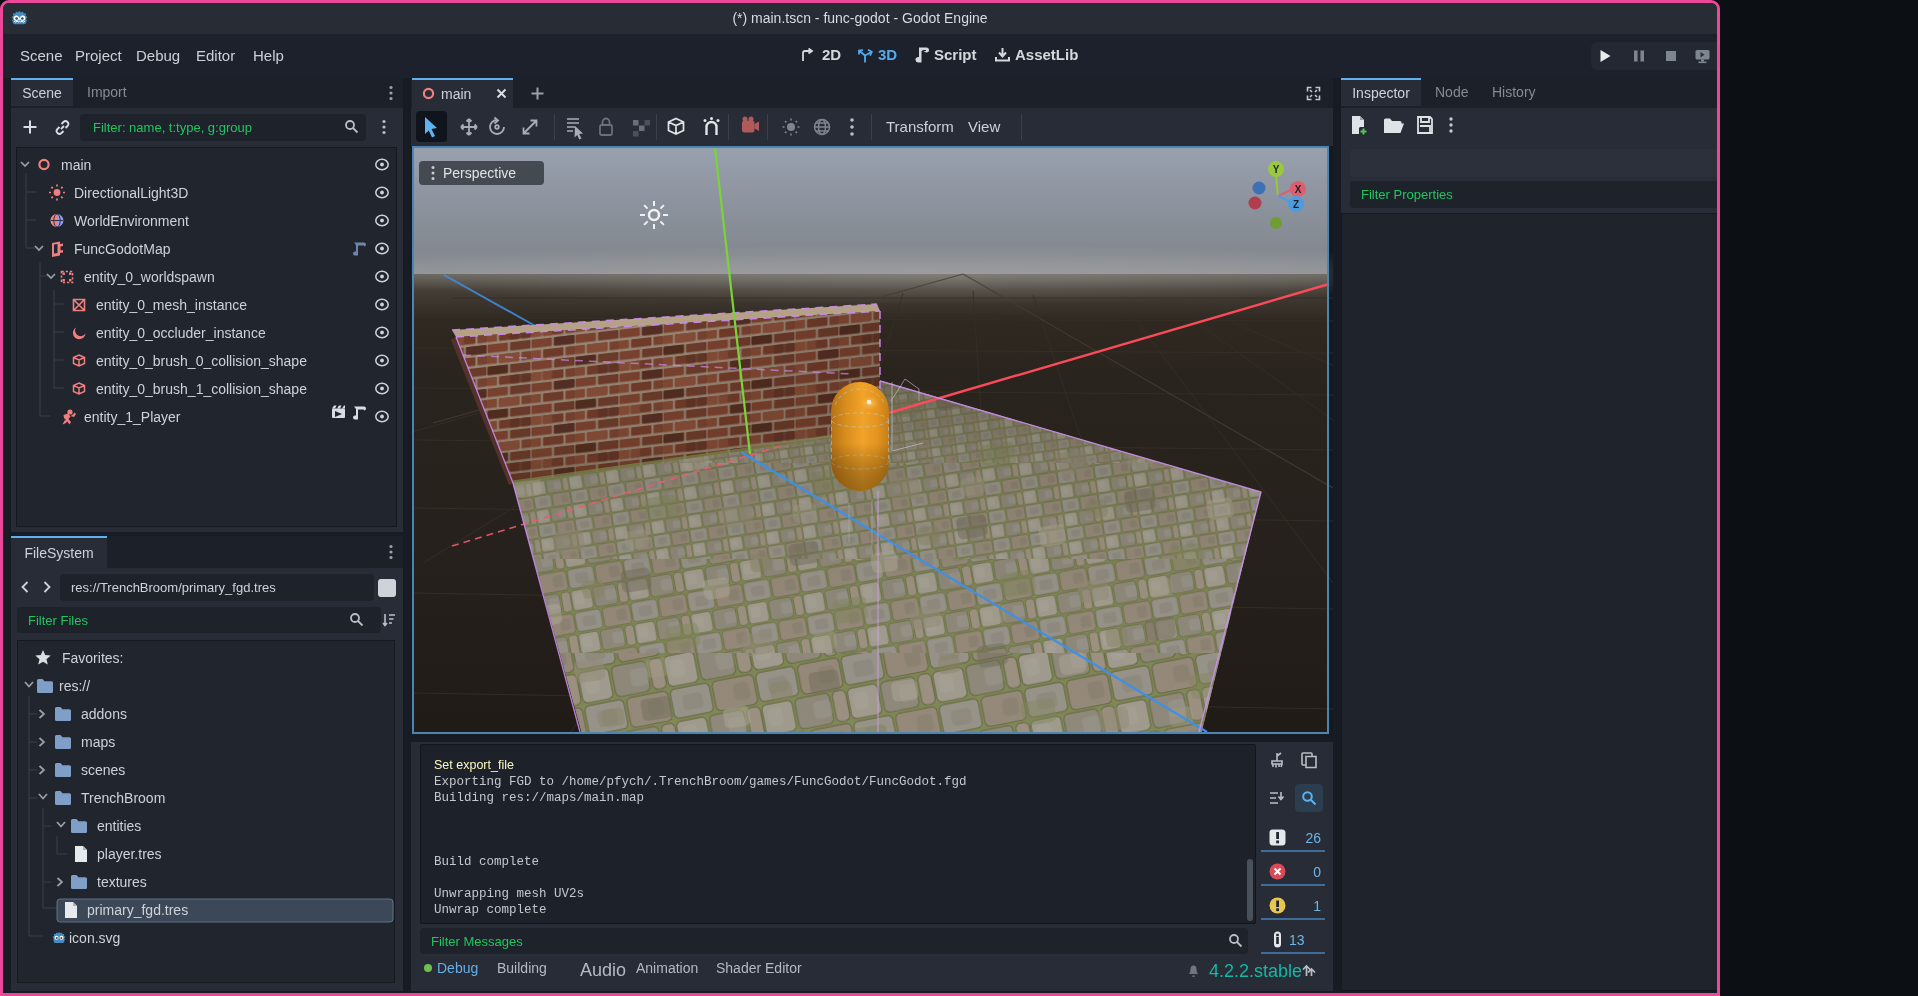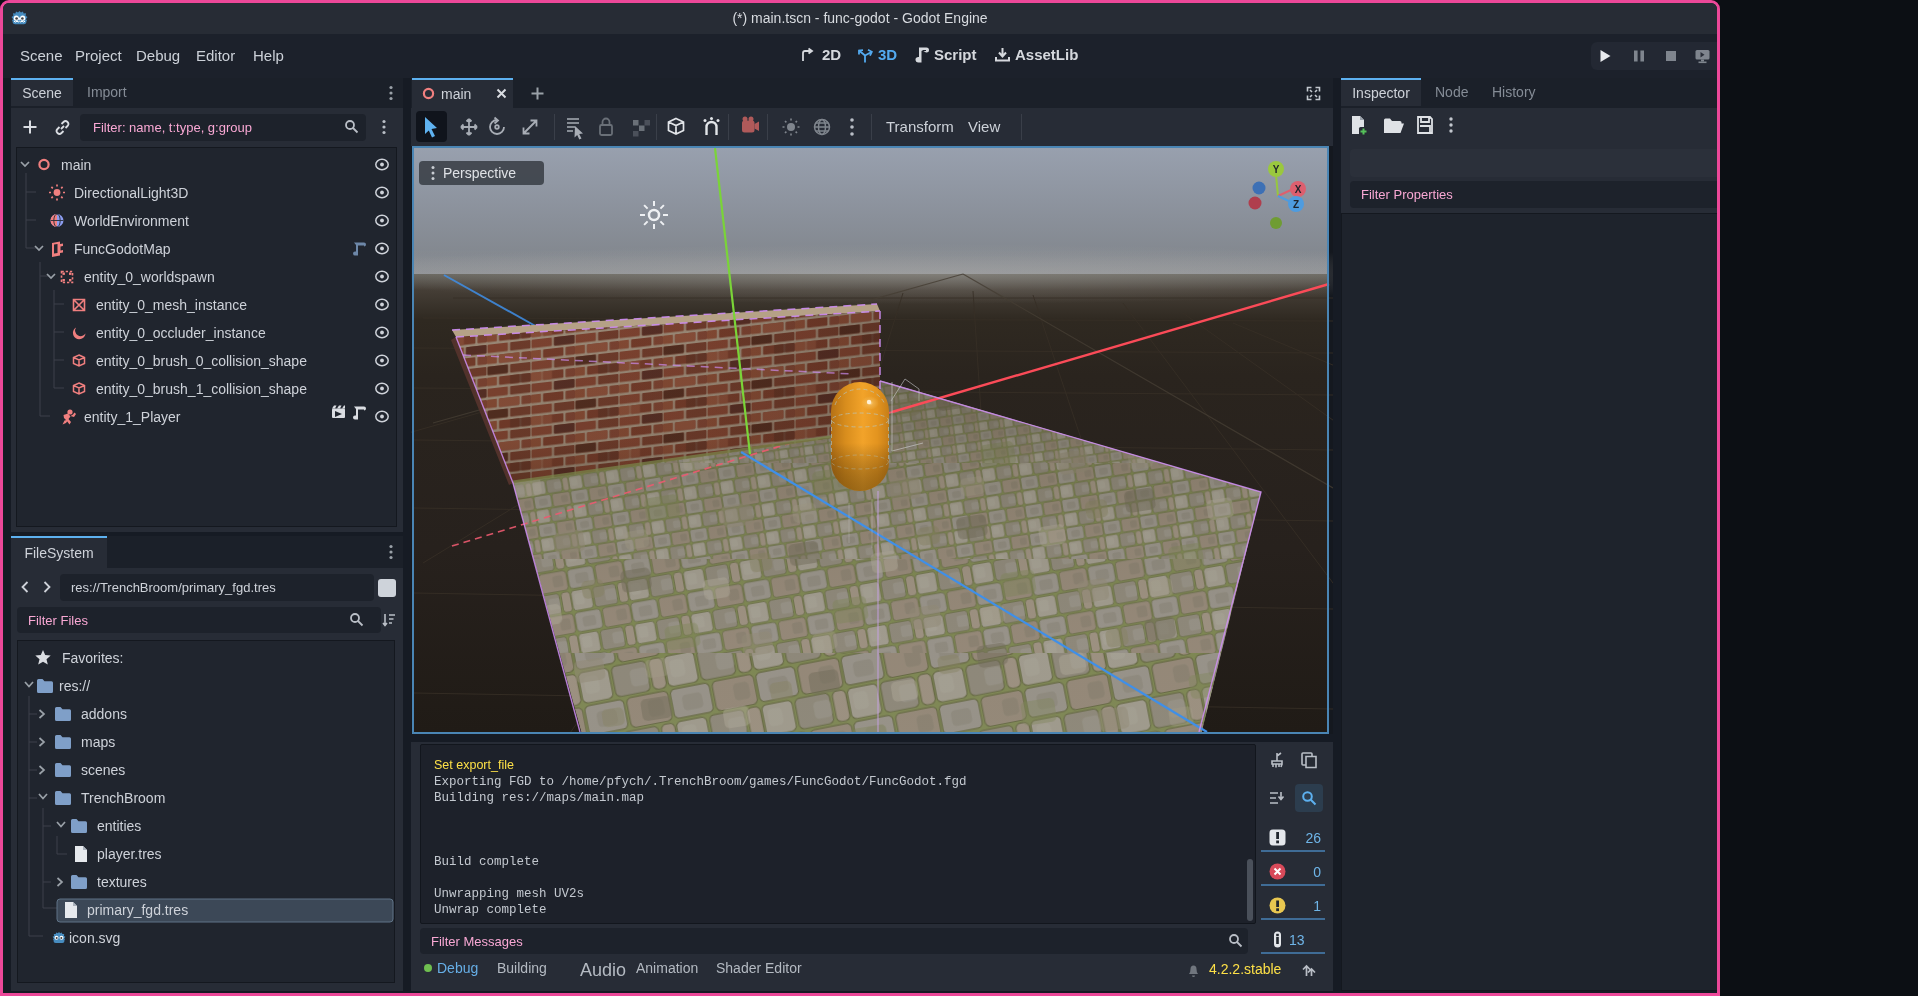--- a/index.html
+++ b/index.html
@@ -6,21 +6,21 @@
 .abs{position:absolute;}
 #titlebar{left:0;top:0;width:1918px;height:31px;background:#272c35;}
 #title{width:100%;text-align:center;top:7px;color:#d8dbe0;font-size:14px;}
 #menubar{left:0;top:31px;width:1918px;height:44px;background:#1c212b;}
 .menuitem{top:44px;color:#ccd1d8;font-size:15px;}
 .ctxbtn{top:43px;font-size:15px;font-weight:bold;color:#d5d8dd;}
 .panel{background:#272c36;}
 .tabact{background:#272c36;border-top:2px solid #5db1f0;color:#ced2d9;font-size:14px;text-align:center;}
 .tabdim{color:#858c96;font-size:14px;}
 .input{background:#1d222b;border-radius:4px;color:#ced2d9;}
-.ph{color:#f9a8d4;font-size:13px;}
+.ph{color:#22c55e;font-size:13px;}
 .treebox{background:#20252e;border:1px solid #14181f;}
 svg{display:block;}
 .ico{position:absolute;}
 text{font-family:"Liberation Sans",sans-serif;}
 </style></head>
 <body>
 <div id="win">
   <div class="abs" id="titlebar"></div>
   <div class="abs" id="title">(*) main.tscn - func-godot - Godot Engine</div>
   <svg class="ico" style="left:7px;top:6px" width="19" height="19" viewBox="0 0 19 19">
@@ -602,21 +602,21 @@
     <circle cx="1295" cy="186" r="8" fill="#dd5f6e"></circle>
       <text x="1295" y="190" font-size="10" font-weight="bold" fill="#1e232b" text-anchor="middle">X</text>
     <circle cx="1293" cy="201" r="8" fill="#4e9ce0"></circle>
       <text x="1293" y="205" font-size="10" font-weight="bold" fill="#1e232b" text-anchor="middle">Z</text>
 
     <rect x="410" y="144" width="915" height="586" fill="none" stroke="#4a85b4" stroke-width="2"></rect>
   </svg>
 
   <div class="abs panel" style="left:408px;top:739px;width:922px;height:249px"></div>
   <div class="abs" style="left:417px;top:741px;width:836px;height:180px;background:#1d212a;border:1px solid #12161d;border-radius:2px"></div>
-  <div class="abs" style="left:431px;top:754px;font-family:'Liberation Mono',monospace;font-size:12.5px;line-height:16px;color:#c3c8cf;white-space:pre"><span style="color:#fde047">Set export_file</span>
+  <div class="abs" style="left:431px;top:754px;font-family:'Liberation Mono',monospace;font-size:12.5px;line-height:16px;color:#c3c8cf;white-space:pre"><span style="color:#fef9c3">Set export_file</span>
 Exporting FGD to /home/pfych/.TrenchBroom/games/FuncGodot/FuncGodot.fgd
 Building res://maps/main.map
 
 
 
 Build complete
 
 Unwrapping mesh UV2s
 Unwrap complete</div>
   <div class="abs" style="left:1244px;top:856px;width:6px;height:62px;background:#4a505a;border-radius:3px"></div>
@@ -673,21 +673,21 @@
 
   <div class="abs" style="left:421px;top:961px;width:8px;height:8px;border-radius:50%;background:#6fbf50"></div>
   <div class="abs" style="left:434px;top:957px;font-size:14px;color:#66aee6">Debug</div>
   <div class="abs" style="left:494px;top:957px;font-size:14px;color:#b4bac2">Building</div>
   <div class="abs" style="left:577px;top:957px;font-size:18px;color:#b4bac2">Audio</div>
   <div class="abs" style="left:633px;top:957px;font-size:14px;color:#b4bac2">Animation</div>
   <div class="abs" style="left:713px;top:957px;font-size:14px;color:#b4bac2">Shader Editor</div>
   <svg class="ico" style="left:1183px;top:961px" width="15" height="15" viewBox="0 0 15 15">
       <path d="M7.5 1.5 Q10.5 1.5 10.5 5 Q10.5 8.5 12 10 L3 10 Q4.5 8.5 4.5 5 Q4.5 1.5 7.5 1.5 Z M6 11.5 Q6 13 7.5 13 Q9 13 9 11.5" fill="#70767e"></path>
     </svg>
-  <div class="abs" style="left:1206px;top:958px;font-size:14px;color:#fde047">4.2.2.stable</div>
+  <div class="abs" style="left:1206px;top:958px;font-size:18px;color:#14b8a6">4.2.2.stable</div>
   <svg class="ico" style="left:1298px;top:960px" width="16" height="16" viewBox="0 0 16 16">
       <path d="M2 6.5 L5.5 3 L9 6.5 M5.5 3.2 L5.5 13 M7 9.5 L10.5 6 L14 9.5 M10.5 6.2 L10.5 13" stroke="#b9bec6" stroke-width="1.7" fill="none"></path>
     </svg>
 
   <div class="abs panel" style="left:1338px;top:75px;width:572px;height:913px"></div>
   <div class="abs" style="left:1338px;top:75px;width:572px;height:30px;background:#1b2029"></div>
   <div class="abs tabact" style="left:1338px;top:75px;width:80px;height:28px;line-height:27px">Inspector</div>
   <div class="abs tabdim" style="left:1432px;top:81px">Node</div>
   <div class="abs tabdim" style="left:1489px;top:81px">History</div>
   <svg class="ico" style="left:1895px;top:82px" width="6" height="16" viewBox="0 0 6 16">

